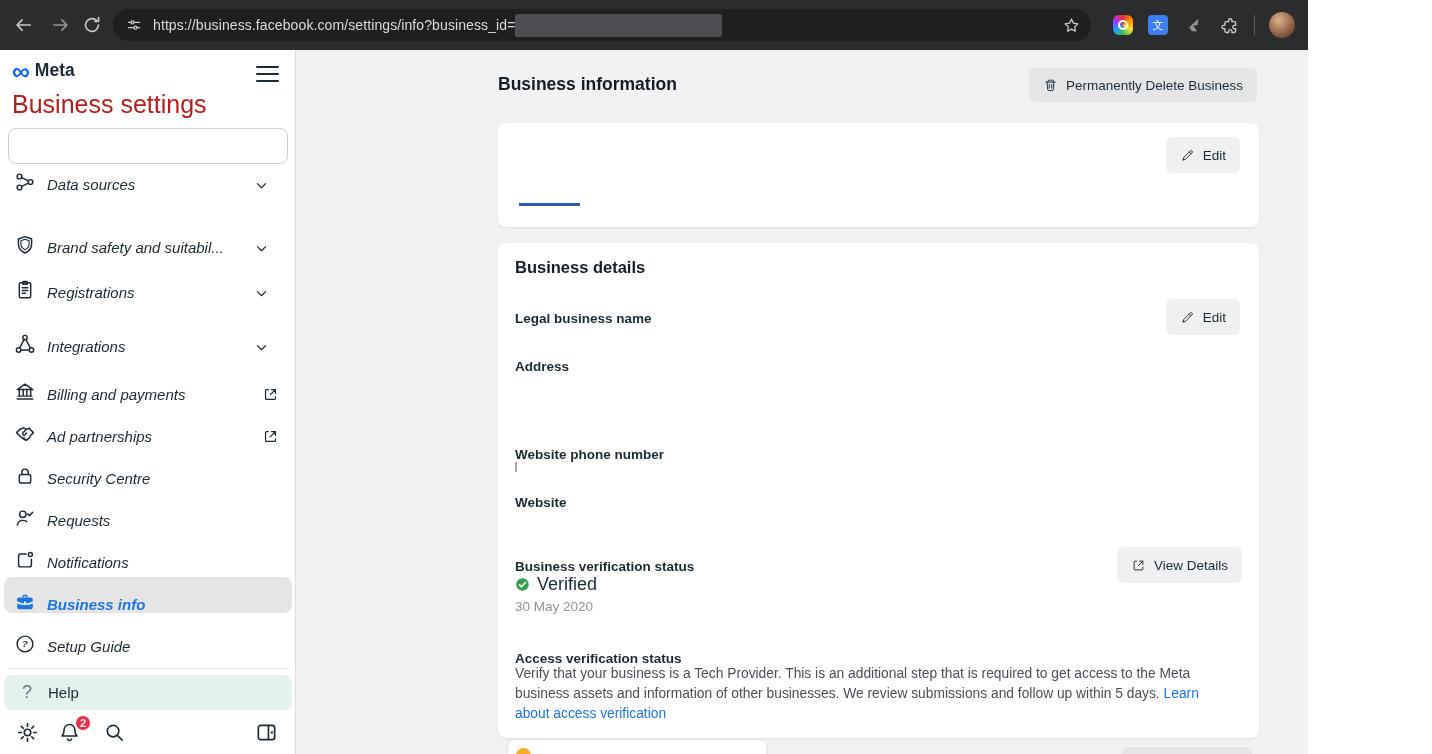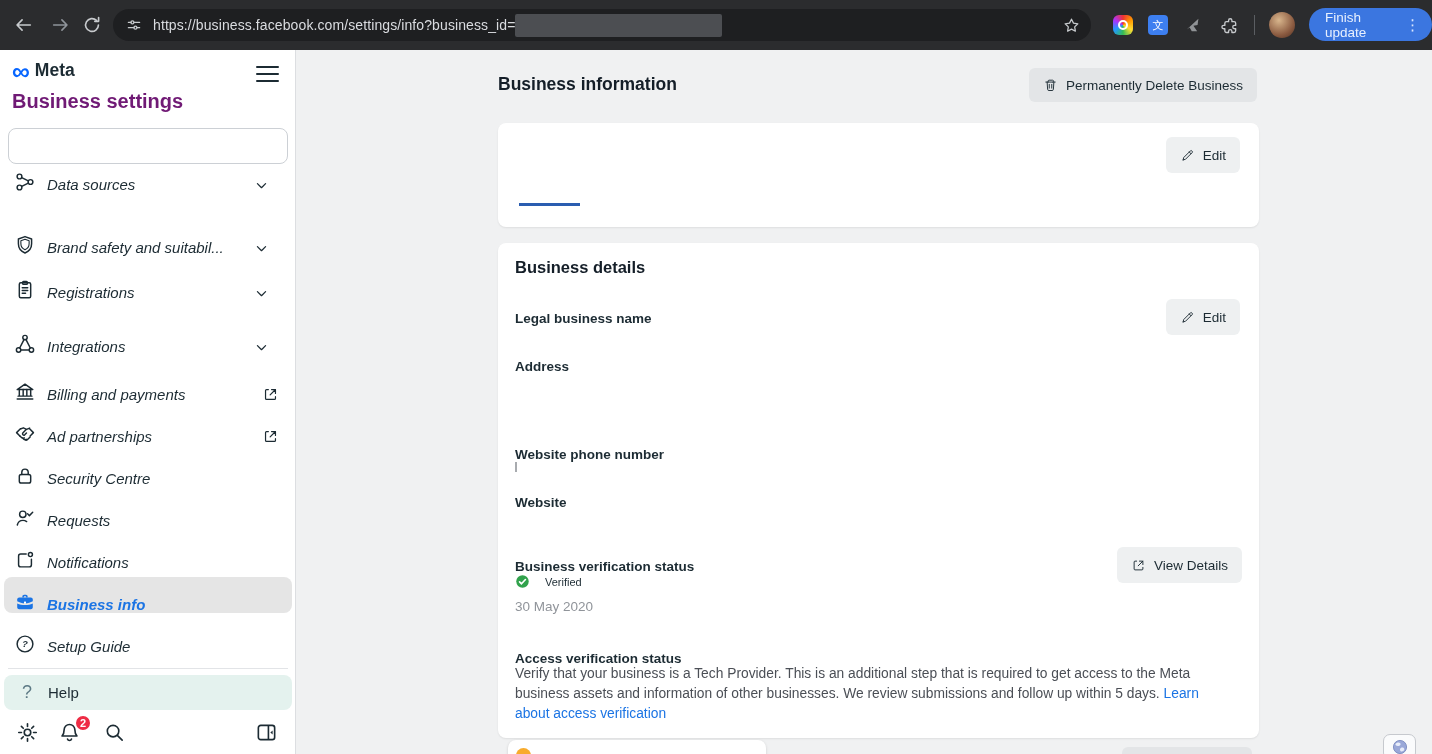--- a/index.html
+++ b/index.html
@@ -1,17 +1,17 @@
 <!DOCTYPE html>
 <html><head>
 <meta charset="utf-8">
 <style>
   * { margin:0; padding:0; box-sizing:border-box; }
   body { font-family:"Liberation Sans", sans-serif; }
-  .screen { position:relative; width:1432px; height:754px; background:#f0f1f2; overflow:hidden; color:#1c2b33; }
+  .screen { position:relative; width:1308px; height:754px; background:#f0f1f2; overflow:hidden; color:#1c2b33; }
 
   
   .chrome { position:absolute; top:0; left:0; width:1432px; height:50px; background:#2b2c2e; }
   .nav-ic { position:absolute; top:14px; width:22px; height:22px; cursor:pointer; }
   .omnibox { position:absolute; left:113px; top:9px; width:978px; height:32px; background:#1e1f21; border-radius:16px; display:flex; align-items:center; padding:0 10px 0 12px; }
   .url { color:#dadce0; font-size:14px; white-space:nowrap; margin-left:10px; letter-spacing:.1px; }
   .redact { width:207px; height:23px; background:#4c4e52; border-radius:2px; }
   .omni-star { margin-left:auto; width:19px; height:19px; }
   .ext-row { position:absolute; left:1112px; top:0; height:50px; display:flex; align-items:center; gap:14px; }
   .ext { width:22px; height:22px; display:flex; align-items:center; justify-content:center; }
@@ -25,21 +25,21 @@
 
   
   .app { position:absolute; top:50px; left:0; width:1432px; height:704px; }
   .sidebar { position:absolute; left:0; top:0; width:296px; height:704px; background:#fff; border-right:1px solid #dcdee1; }
   .sb-head { position:absolute; top:0; left:0; width:295px; height:118px; background:#fff; z-index:5; }
   .logo-row { position:absolute; left:12px; top:10px; display:flex; align-items:center; }
   .meta-inf { color:#0866ff; font-size:25px; font-weight:700; line-height:20px; }
   .meta-word { font-size:17.5px; font-weight:600; margin-left:5px; color:#1c2b33; }
   .burger { position:absolute; right:16px; top:16px; width:23px; height:16px; display:flex; flex-direction:column; justify-content:space-between; cursor:pointer; }
   .burger i { display:block; height:2.4px; background:#1c2b33; border-radius:2px; }
-  .sb-title { position:absolute; left:12px; top:40px; font-size:20px; font-weight:700; color:#701a75; }
+  .sb-title { position:absolute; left:12px; top:40px; font-size:25px; font-weight:400; color:#b91c1c; }
   .sb-search { position:absolute; left:8px; top:78px; width:280px; height:36px; border:1px solid #ccd0d5; border-radius:8px; background:#fff; font-size:14px; padding:0 10px; outline:none; font-family:"Liberation Sans",sans-serif; }
 
   .nav-row { position:absolute; left:4px; width:288px; height:36px; display:flex; align-items:flex-end; padding-left:10px; gap:11px; font-size:15px; color:#1c2b33; cursor:pointer; border-radius:8px; z-index:1;font-style:italic; }
   .nav-row .nic { width:22px; height:22px; flex:0 0 22px; display:flex; align-items:center; justify-content:center; }
   .nav-row svg.line { stroke:#1c2b33; fill:none; stroke-width:1.6; stroke-linecap:round; stroke-linejoin:round; }
   .chev { margin-left:auto; margin-right:23px; width:15px; height:15px; }
   .extlink { margin-left:auto; margin-right:13px; width:17px; height:17px; }
   .nav-row.selected { background:#e5e5e5; }
   .nav-row.selected .lbl { color:#1b74e4; font-weight:700; }
   .sb-divider { position:absolute; left:8px; top:618px; width:280px; height:1px; background:#e2e4e7; }
@@ -58,21 +58,21 @@
   .btn-delete { position:absolute; right:3px; top:18px; height:34px; padding:0 14px; background:#e3e5e7; }
   .btn-card { background:#eef0f1; height:36px; padding:0 14px; }
   .card { position:absolute; background:#fff; border-radius:8px; box-shadow:0 1px 2px rgba(0,0,0,.08); }
   .card1 { left:0; top:73px; width:761px; height:104px; }
   .card1 .btn-card { position:absolute; right:19px; top:14px; }
   .blue-bar { position:absolute; left:21px; top:80px; width:61px; height:2.5px; background:#2a5db0; }
   .card2 { left:0; top:193px; width:761px; height:495px; border-radius:8px; }
   .card2 .abs { position:absolute; }
   .h2 { font-size:16.5px; font-weight:700; color:#141e28; }
   .fld { font-size:13.5px; font-weight:700; color:#1c2b33;margin-top:7px; }
-  .val { font-size:11px; color:#1c2b33;margin-left:8px; }
+  .val { font-size:18px; color:#1c2b33; }
   .muted { font-size:13.5px; color:#90949a; }
   .tick { position:absolute; left:17px; top:219px; width:1.5px; height:10px; background:#a8abaf; }
   .ver-row { display:flex; align-items:center; gap:7px; }
   .para { position:absolute; left:17px; top:421px; width:702px; font-size:13.8px; line-height:20px; color:#4b4f56; }
   .para a { color:#1b74e4; text-decoration:none; cursor:pointer; }
   .access-card { position:absolute; left:10px; top:690px; width:258px; height:24px; background:#fff; border-radius:8px; box-shadow:0 1px 3px rgba(0,0,0,.15); }
   .warn-dot { position:absolute; left:8px; top:8px; width:15px; height:15px; border-radius:50%; background:#f8ab2c; }
   .sliver-btn { position:absolute; left:624px; top:697px; width:130px; height:12px; border-radius:6px; background:#e3e5e7; cursor:pointer; }
   .globe-btn { position:absolute; left:1383px; top:734px; width:33px; height:26px; background:#fafbfc; border:1px solid #c6c9ce; border-radius:7px; display:flex; justify-content:center; padding-top:3px; cursor:pointer; }
 </style>

